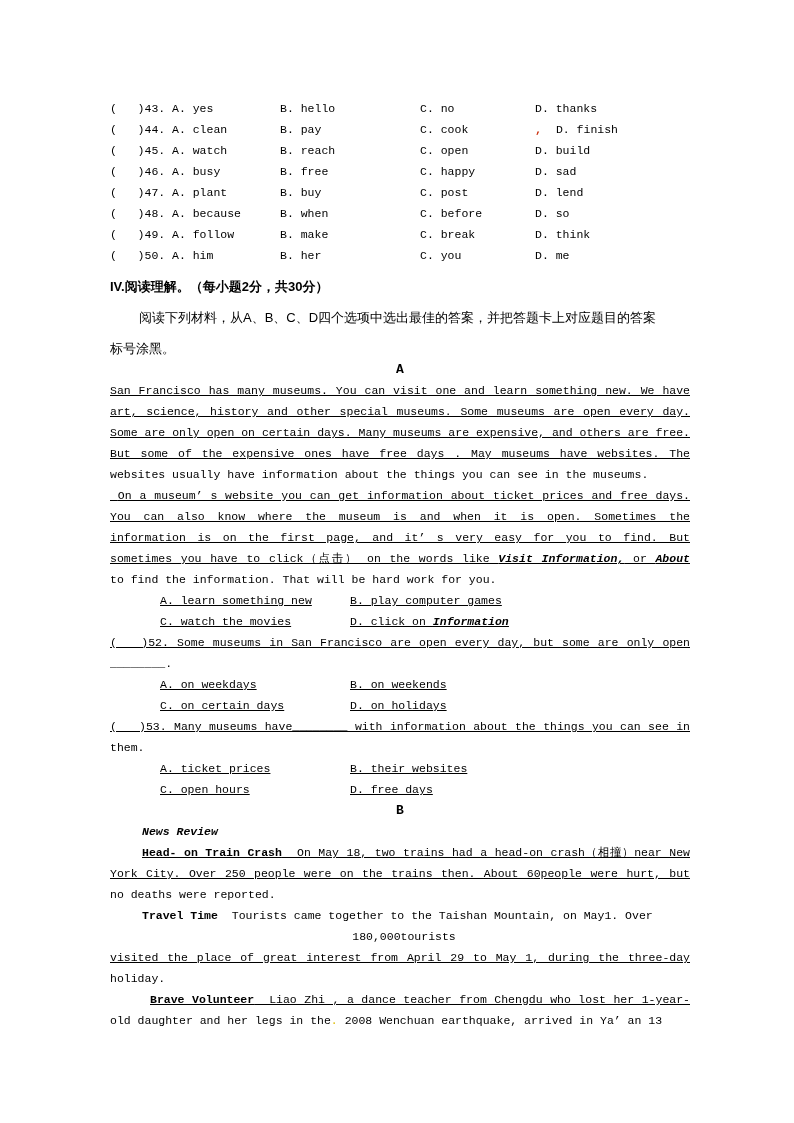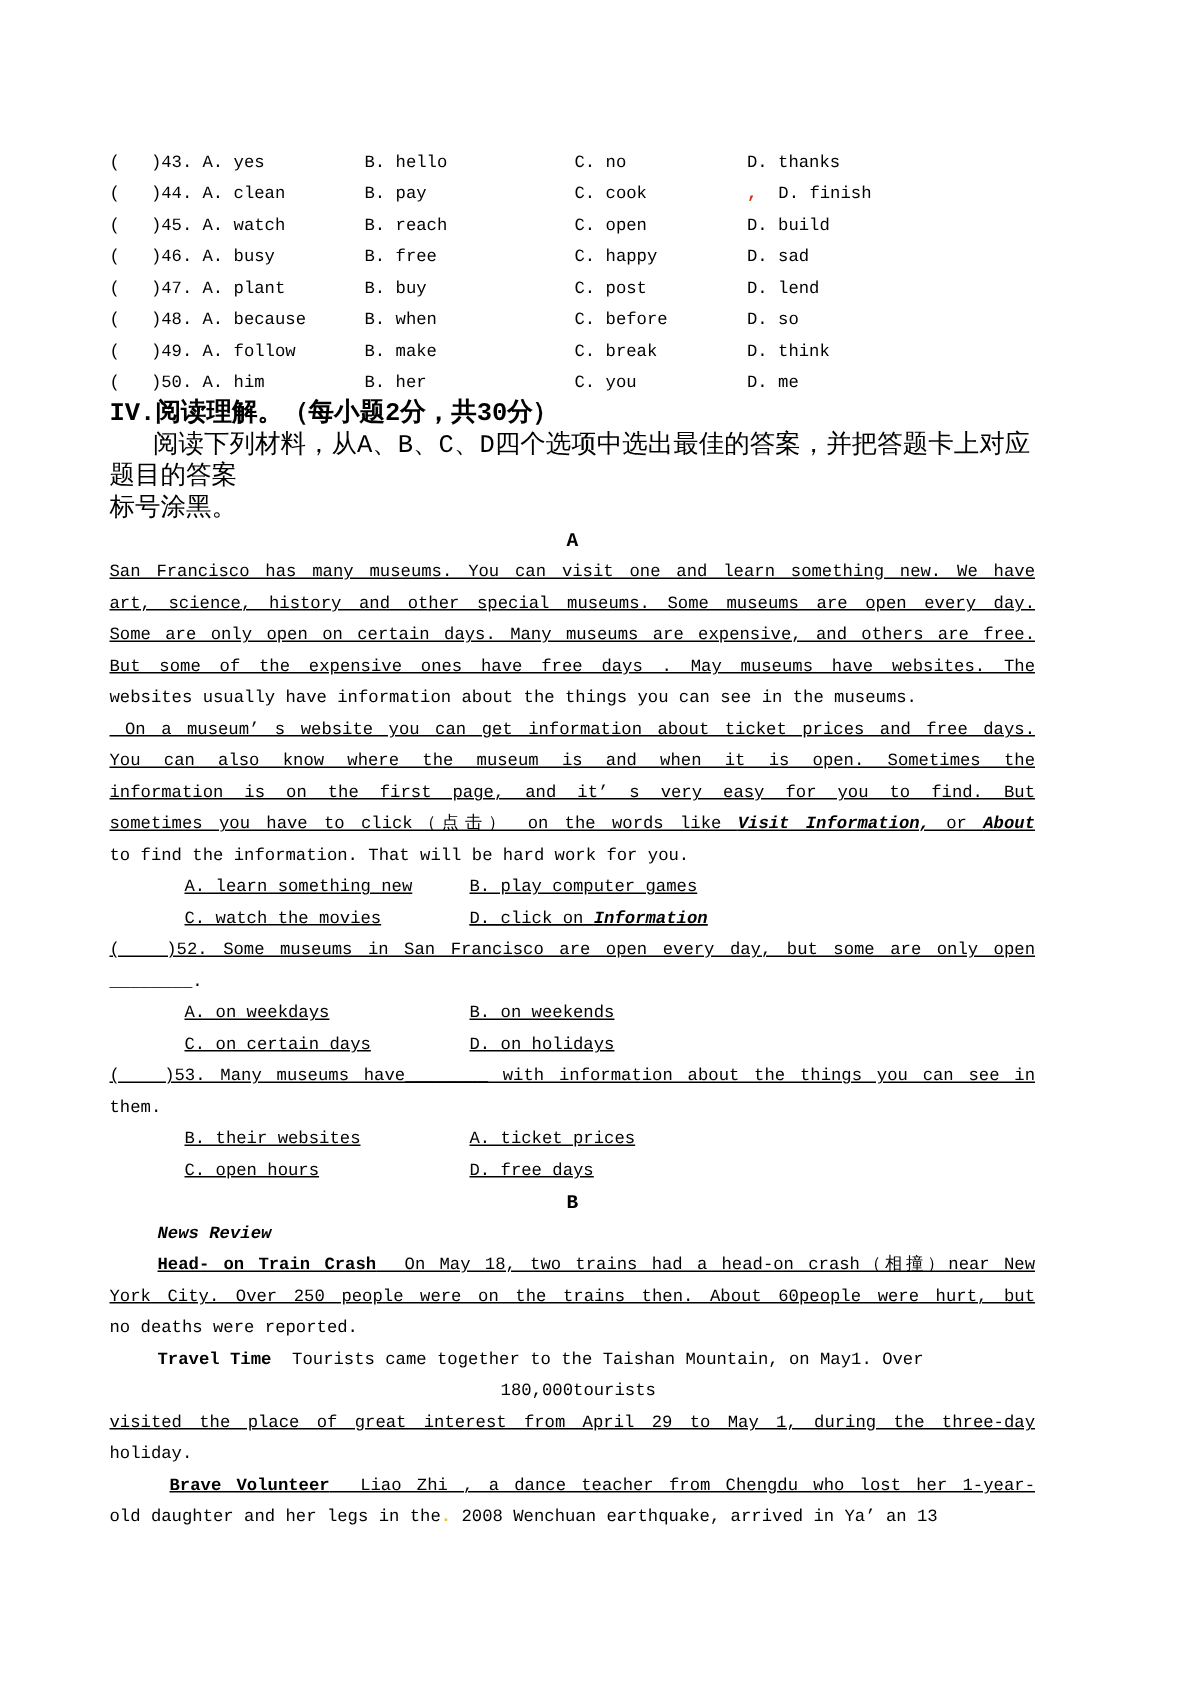--- a/index.html
+++ b/index.html
@@ -2,40 +2,41 @@
 <html><head>
 <meta charset="utf-8">
 <style>
   html,body { margin:0; padding:0; background:#ffffff; }
   .page {
     position: relative;
     width: 794px; height: 1123px;
     margin: 0 auto;
     background: #ffffff;
     box-sizing: border-box;
-    padding: 98px 104px 0 73px;
+    padding: 98px 104px 0 110px;
     font-family: "Liberation Mono", "DejaVu Sans Mono", monospace;
     font-size: 11.5px;
     line-height: 21px;
     color: #000000;
   }
   .line { white-space: pre-wrap; min-height: 21px; }
   .j { text-align: justify; text-align-last: justify; text-decoration: underline; }
   .opt-row {
     display: grid;
     grid-template-columns: 62px 108px 140px 115px auto;
     white-space: pre;
     min-height: 21px;
   }
   .opt-row span { white-space: pre; }
   .cn {
-    font-family: Liberation Mono, monospace;
-    font-size: 17px;
+    font-family: Liberation Sans, sans-serif;
+    font-size: 13px;
     line-height: 21px;
     white-space: normal;
+    margin-top: 10px;
   }
   .cn-bold { font-weight: bold; }
   .instr { text-indent: 29px; }
   .center-label { text-align: center; font-weight: bold; font-size: 13px; min-height:21px; }
   .bi { font-weight: bold; font-style: italic; }
   .b  { font-weight: bold; }
   .qopts {
     padding-left: 50px;
     display: grid;
     grid-template-columns: 190px auto;
@@ -154,22 +155,22 @@
     <div class="qopts">
       <span>C. on certain days</span>
       <span>D. on holidays</span>
     </div>
   </div>
 
   <div>
     <div class="line j">(   )53. Many museums have________ with information about the things you can see in</div>
     <div class="line">them.</div>
     <div class="qopts">
+      <span>A. ticket prices</span>
       <span>B. their websites</span>
-      <span>A. ticket prices</span>
     </div>
     <div class="qopts">
       <span>C. open hours</span>
       <span>D. free days</span>
     </div>
   </div>
 
   <div class="center-label">B</div>
   <div class="line ind32"><span class="bi">News Review</span></div>
 

